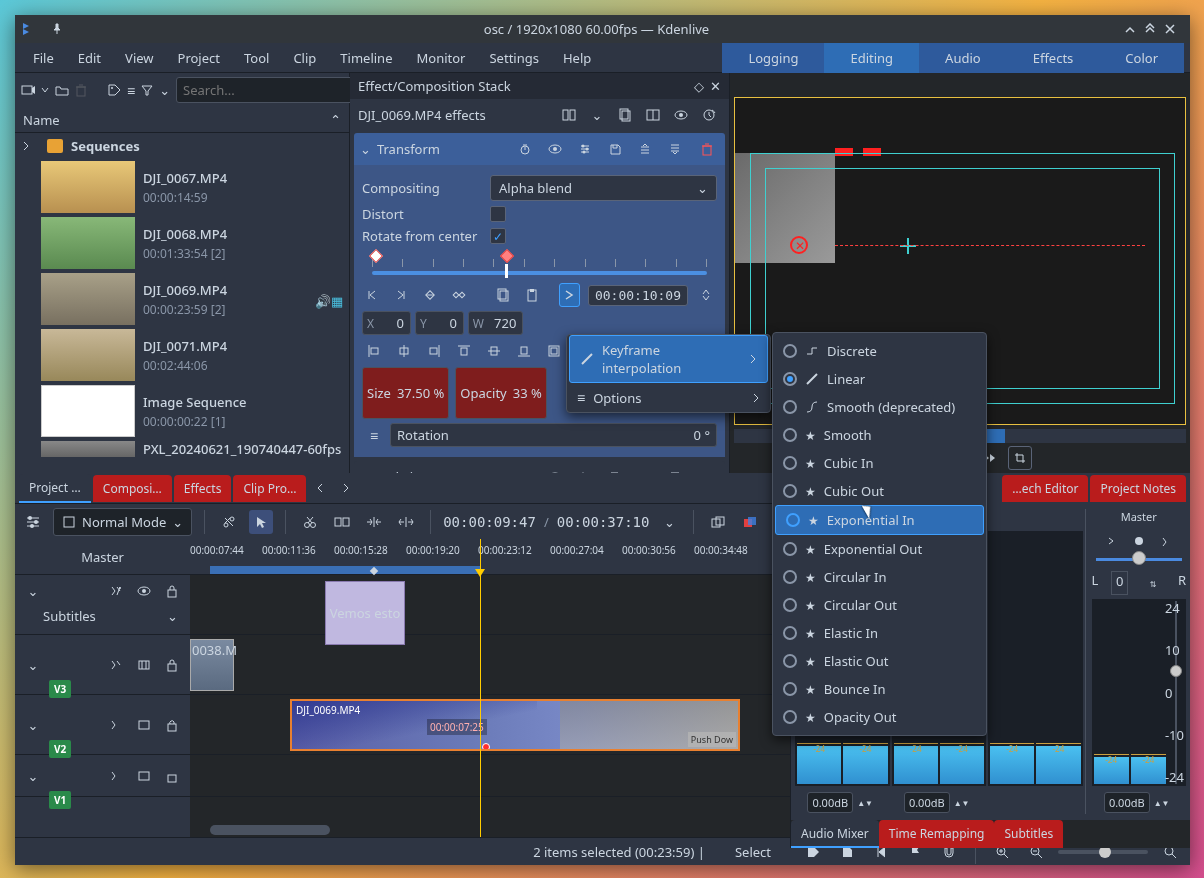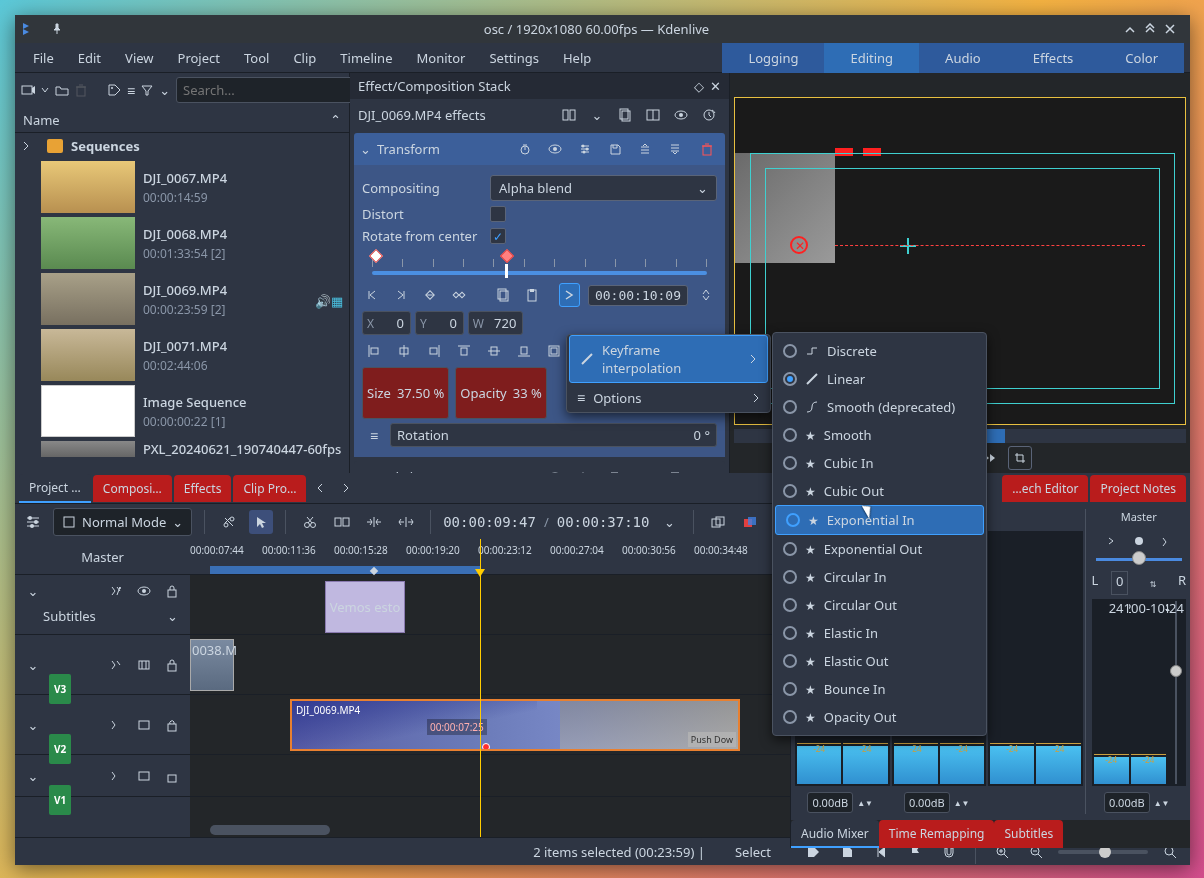--- a/index.html
+++ b/index.html
@@ -86,50 +86,50 @@
 .sep { width:1px; height:24px; background:#4a5260; margin:0 4px; }
 .timecode-big { font-family:monospace; font-size:14px; }
 .timeline-area { flex:1; display:flex; background:#232629; }
 .track-headers { width:175px; background:#2e3543; display:flex; flex-direction:column; }
 .track-header { display:flex; align-items:center; gap:4px; padding:4px 6px; border-bottom:1px solid #1a1f27; }
 .track-header.master { height:36px; justify-content:center; }
 .track-header.sub { height:60px; flex-direction:column; align-items:stretch; }
 .sub-tools { display:flex; gap:4px; }
 .sub-label { display:flex; align-items:center; justify-content:space-between; padding-right:6px;}
 .track-header.video { height:60px; }
-.track-badge { width:22px; height:30px; background:#2a8a4a; border-radius:2px; display:flex; align-items:center; justify-content:center; font-size:10px; font-weight:bold; color:#fff;margin-top:48px;}
+.track-badge { width:22px; height:18px; background:#2a8a4a; border-radius:2px; display:flex; align-items:center; justify-content:center; font-size:10px; font-weight:bold; color:#fff;margin-top:48px;}
 .tracks-content { flex:1; position:relative; overflow:hidden; background:#232629;}
 .ruler { height:36px; background:#2e3543; display:flex; align-items:flex-end; font-size:10px; color:#8a96a8; border-bottom:1px solid #1a1f27; position:relative;}
 .ruler .tick-label { position:absolute; top:4px; font-size:10px; }
 .ruler .range-bar { position:absolute; left:20px; width:270px; height:8px; bottom:0; background:#3a6fb5;}
 .playhead { position:absolute; top:0; bottom:0; width:1px; background:#ffcc00; z-index:10;}
 .playhead::before { content:""; position:absolute; top:30px; left:-5px; width:0; height:0; border-left:5px solid transparent; border-right:5px solid transparent; border-top:8px solid #ffcc00; }
 .track { height:60px; border-bottom:1px solid #1a1f27; position:relative;}
-.subtitle-clip { position:absolute; left:135px; width:80px; top:6px; height:52px; background:#c0b8e0; border:1px solid #8a7ab0; display:flex; align-items:center; justify-content:center; color:#2a2a3a; font-size:11px;}
+.subtitle-clip { position:absolute; left:135px; width:80px; top:6px; height:64px; background:#c0b8e0; border:1px solid #8a7ab0; display:flex; align-items:center; justify-content:center; color:#2a2a3a; font-size:11px;}
 .clip-v3 { position:absolute; left:0; width:44px; top:4px; height:52px; background:linear-gradient(#7a8aa0,#5a6a80); border:1px solid #aaa; font-size:9px; padding:1px; color:#fff;}
 .clip-v2 { position:absolute; left:100px; width:450px; top:4px; height:52px; background:linear-gradient(to right,#5a5fa8,#6a7ab8 40%, #7a8ac8 65%, #aaa); border:2px solid #e88030; overflow:hidden;}
 .clip-v2 .fade { position:absolute; left:0; top:0; width:55%; height:100%; background:linear-gradient(to bottom right, rgba(40,50,140,0.8), transparent 60%);}
 .clip-v2 .name { position:absolute; left:4px; top:2px; font-size:10px; color:#fff;}
 .clip-v2 .marker { position:absolute; left:135px; top:18px; font-size:10px; background:rgba(0,0,0,0.3); padding:1px 3px; color:#ffb0b0;}
 .clip-v2 .red-dot { position:absolute; left:190px; top:42px; width:8px; height:8px; border-radius:50%; background:#ff3030; border:1px solid #fff;}
 .clip-v2 .label-pd { position:absolute; right:2px; bottom:2px; background:rgba(180,180,180,0.8); color:#333; font-size:9px; padding:1px 3px;}
 .clip-v2 .thumbs { position:absolute; right:0; top:0; width:40%; height:100%; background:linear-gradient(#888,#aaa); opacity:0.6;}
 .audio-mixer { width:400px; background:#2e3543; display:flex; flex-direction:column; border-left:1px solid #1a1f27; position:absolute; right:0; top:488px; height:345px;}
 .mixer-channels { flex:1; display:flex; padding:6px 4px; gap:2px; }
 .channel { flex:1; display:flex; flex-direction:column; align-items:center; gap:2px;}
 .channel.master { border-left:1px solid #4a5260; padding-left:6px;}
 .ch-title { font-size:11px; height:18px;}
 .ch-tools { display:flex; gap:3px; height:20px;}
 .ch-slider { height:18px; position:relative; width:100%;}
 .ch-knob { position:absolute; left:50%; top:0; width:14px; height:14px; border-radius:50%; background:#ccc; border:1px solid #888; transform:translateX(-50%);}
 .ch-lr { display:flex; justify-content:space-between; width:100%; font-size:10px;}
 .meter { flex:1; width:100%; background:#1a1f27; position:relative; display:flex; gap:2px; padding:2px; margin:2px 0;}
 .meter-bar { flex:1; background:#1a1f27; position:relative;}
 .meter-fill { position:absolute; left:0; right:0; bottom:0; height:15%; background:linear-gradient(#4ac0f0,#3090d0);}
-.meter-labels { position:absolute; left:2px; top:0; bottom:0; display:flex; flex-direction:row; justify-content:space-between; font-size:9px; color:#8a96a8; pointer-events:none;}
+.meter-labels { position:absolute; left:2px; top:0; bottom:0; display:flex; flex-direction:column; justify-content:space-between; font-size:9px; color:#8a96a8; pointer-events:none;}
 .meter-peak { position:absolute; left:0; right:0; bottom:16%; height:1px; background:#caa040; font-size:8px; text-align:center; color:#caa040;}
 .db-row { display:flex; align-items:center; height:24px;}
 .db-field { background:#1e2329; border:1px solid #4a5260; border-radius:3px; padding:2px 4px; font-size:11px;}
 .mixer-tabs { height:28px; display:flex; background:#232629; }
 .statusbar { height:28px; background:#2e3543; display:flex; align-items:center; padding:0 8px; gap:10px; border-top:1px solid #1a1f27;}
 .statusbar .spacer { flex:1;}
 .status-slider { width:90px; height:4px; background:#4a5260; border-radius:2px; position:relative;}
 .status-slider .knob { position:absolute; left:45%; top:-4px; width:12px; height:12px; border-radius:50%; background:#ccc;}
 .context-menu { position:absolute; background:#2e3543; border:1px solid #4a5260; border-radius:4px; box-shadow:0 4px 12px rgba(0,0,0,0.6); z-index:100;}
 .context-menu.sub1 { left:551px; top:319px; width:205px;}

